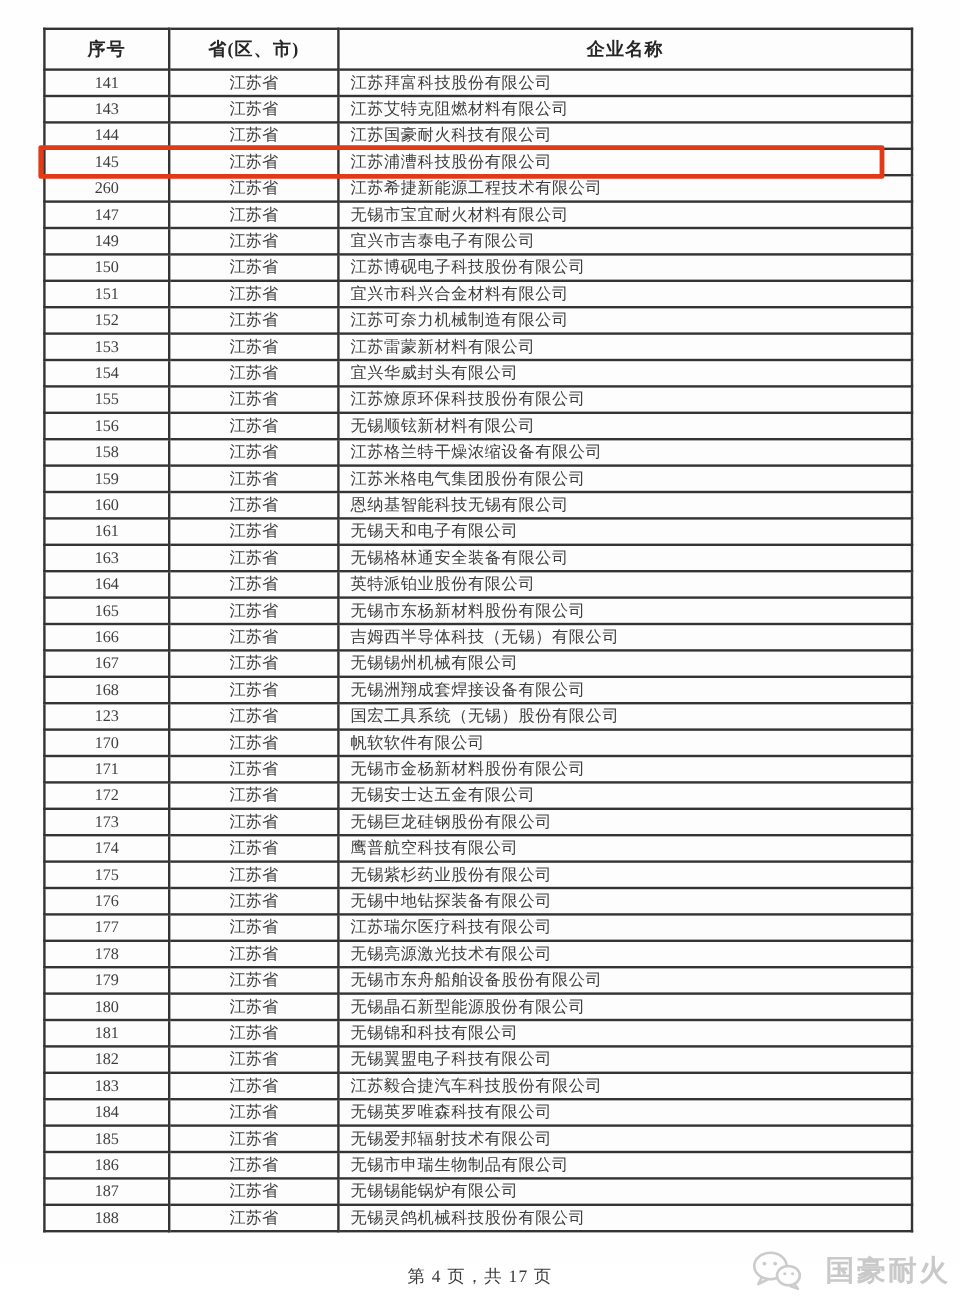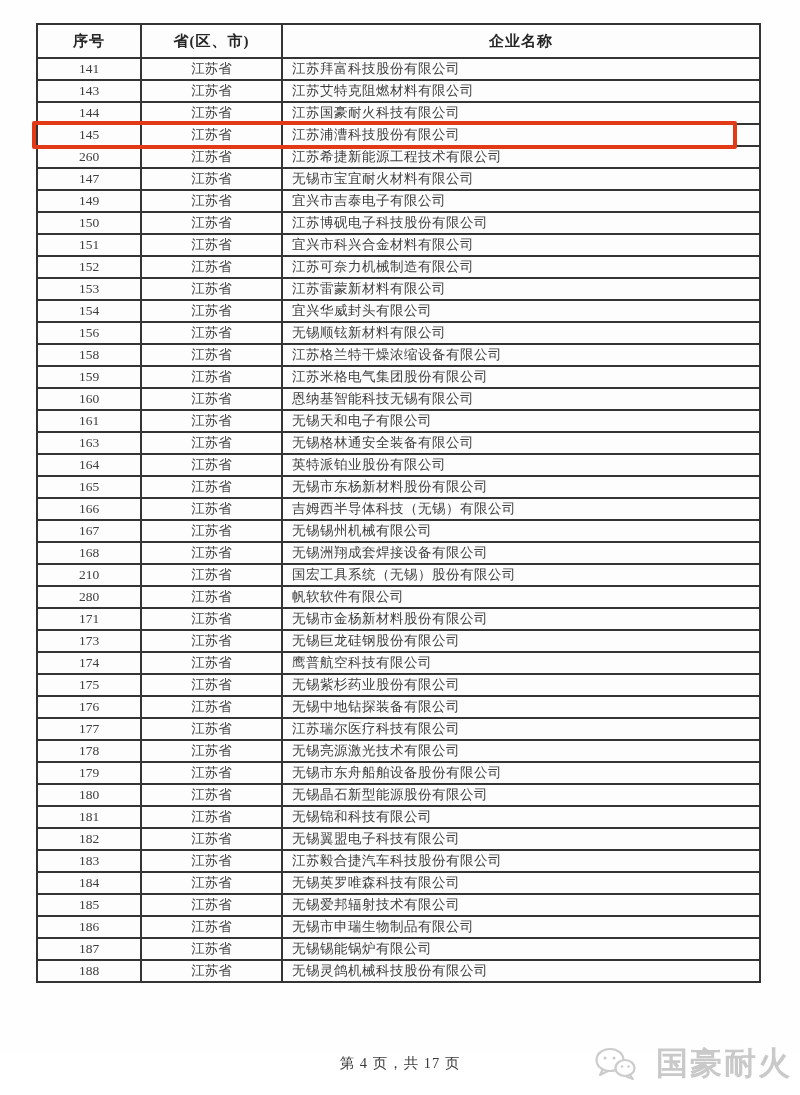--- a/index.html
+++ b/index.html
@@ -67,21 +67,21 @@
     letter-spacing: 1px;
   }
   .watermark {
     position: absolute;
     right: 8px;
     top: 1042px;
     display: flex;
     align-items: center;
     gap: 20px;
     color: #c9c9c9;
-    font-size: 32px;
+    font-size: 24px;
     font-weight: bold;
     letter-spacing: 2px;
     user-select: none;
   }
   .watermark .wm-icon { display: inline-block; width: 42px; height: 34px; }
 </style>
 </head>
 <body>
 
 <div class="page">
@@ -154,20 +154,25 @@
           <td class="cell-no">153</td>
           <td class="cell-prov">江苏省</td>
           <td class="cell-comp">江苏雷蒙新材料有限公司</td>
         </tr>
         <tr>
           <td class="cell-no">154</td>
           <td class="cell-prov">江苏省</td>
           <td class="cell-comp">宜兴华威封头有限公司</td>
         </tr>
         <tr>
+          <td class="cell-no">155</td>
+          <td class="cell-prov">江苏省</td>
+          <td class="cell-comp">江苏燎原环保科技股份有限公司</td>
+        </tr>
+        <tr>
           <td class="cell-no">156</td>
           <td class="cell-prov">江苏省</td>
           <td class="cell-comp">无锡顺铉新材料有限公司</td>
         </tr>
         <tr>
           <td class="cell-no">158</td>
           <td class="cell-prov">江苏省</td>
           <td class="cell-comp">江苏格兰特干燥浓缩设备有限公司</td>
         </tr>
         <tr>
@@ -209,33 +214,38 @@
           <td class="cell-no">167</td>
           <td class="cell-prov">江苏省</td>
           <td class="cell-comp">无锡锡州机械有限公司</td>
         </tr>
         <tr>
           <td class="cell-no">168</td>
           <td class="cell-prov">江苏省</td>
           <td class="cell-comp">无锡洲翔成套焊接设备有限公司</td>
         </tr>
         <tr>
-          <td class="cell-no">210</td>
+          <td class="cell-no">123</td>
           <td class="cell-prov">江苏省</td>
           <td class="cell-comp">国宏工具系统（无锡）股份有限公司</td>
         </tr>
         <tr>
-          <td class="cell-no">280</td>
+          <td class="cell-no">170</td>
           <td class="cell-prov">江苏省</td>
           <td class="cell-comp">帆软软件有限公司</td>
         </tr>
         <tr>
           <td class="cell-no">171</td>
           <td class="cell-prov">江苏省</td>
           <td class="cell-comp">无锡市金杨新材料股份有限公司</td>
+        </tr>
+        <tr>
+          <td class="cell-no">172</td>
+          <td class="cell-prov">江苏省</td>
+          <td class="cell-comp">无锡安士达五金有限公司</td>
         </tr>
         <tr>
           <td class="cell-no">173</td>
           <td class="cell-prov">江苏省</td>
           <td class="cell-comp">无锡巨龙硅钢股份有限公司</td>
         </tr>
         <tr>
           <td class="cell-no">174</td>
           <td class="cell-prov">江苏省</td>
           <td class="cell-comp">鹰普航空科技有限公司</td>

